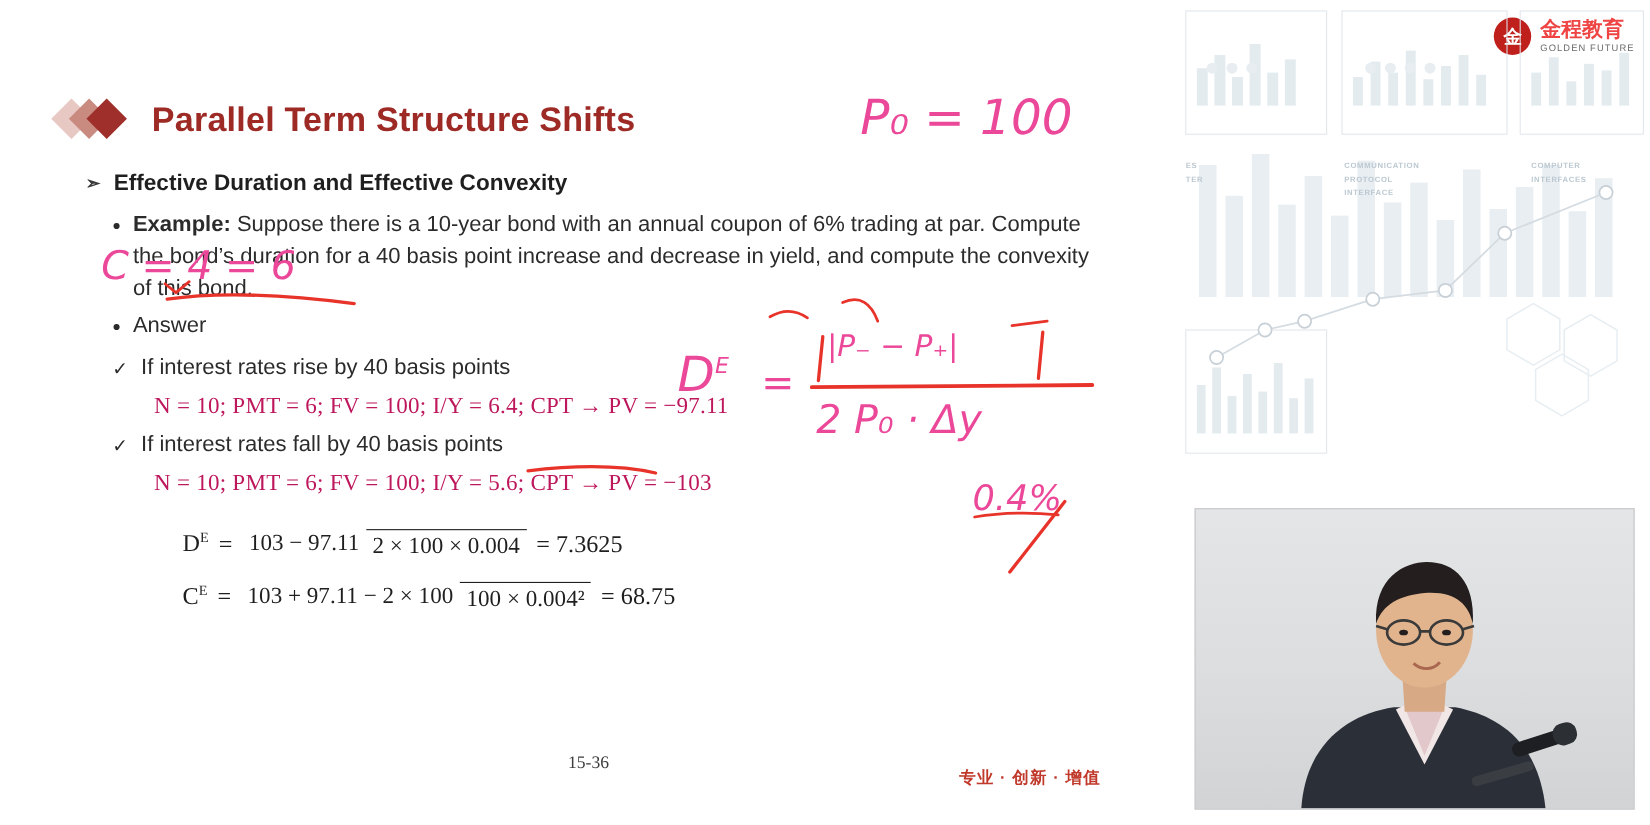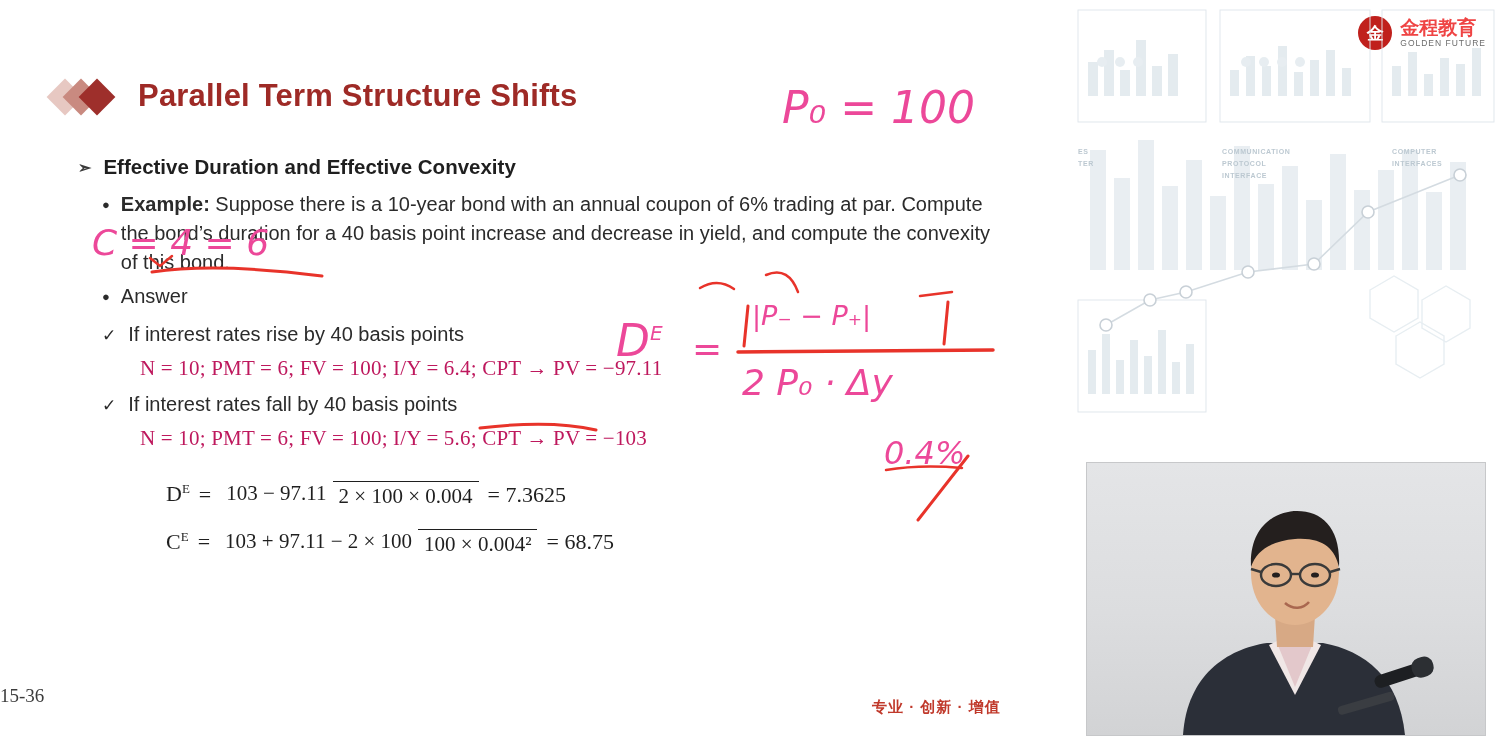--- a/index.html
+++ b/index.html
@@ -28,23 +28,23 @@
     width: 1070px;
     height: 750px;
     background: #ffffff;
     overflow: hidden;
   }
 
   
   .title-row {
     position: absolute;
     left: 52px;
-    top: 78px;
+    top: 91px;
     display: flex;
-    align-items: flex-end;
+    align-items: flex-start;
     gap: 14px;
   }
   .diamond-group {
     position: relative;
     width: 72px;
     height: 34px;
   }
   .diamond {
     position: absolute;
     width: 26px;
@@ -149,22 +149,22 @@
   }
   .frac .num { padding: 0 6px 2px 6px; font-size: 21px; }
   .frac .den { padding: 2px 6px 0 6px; font-size: 21px; border-top: 1.6px solid #1f1f1f; }
   .eqres { font-size: 22px; }
 
   .page-num {
     position: absolute;
     left: 0;
     right: 0;
     top: 685px;
-    text-align: left;
-    font-size: 19px;
+    text-align: center;
+    font-size: 16px;
     color: #3c3c3c;
     font-family: "Liberation Serif", serif;
   }
   .slogan {
     position: absolute;
     left: 872px;
     top: 698px;
     font-size: 15px;
     font-weight: bold;
     color: #c0392b;

